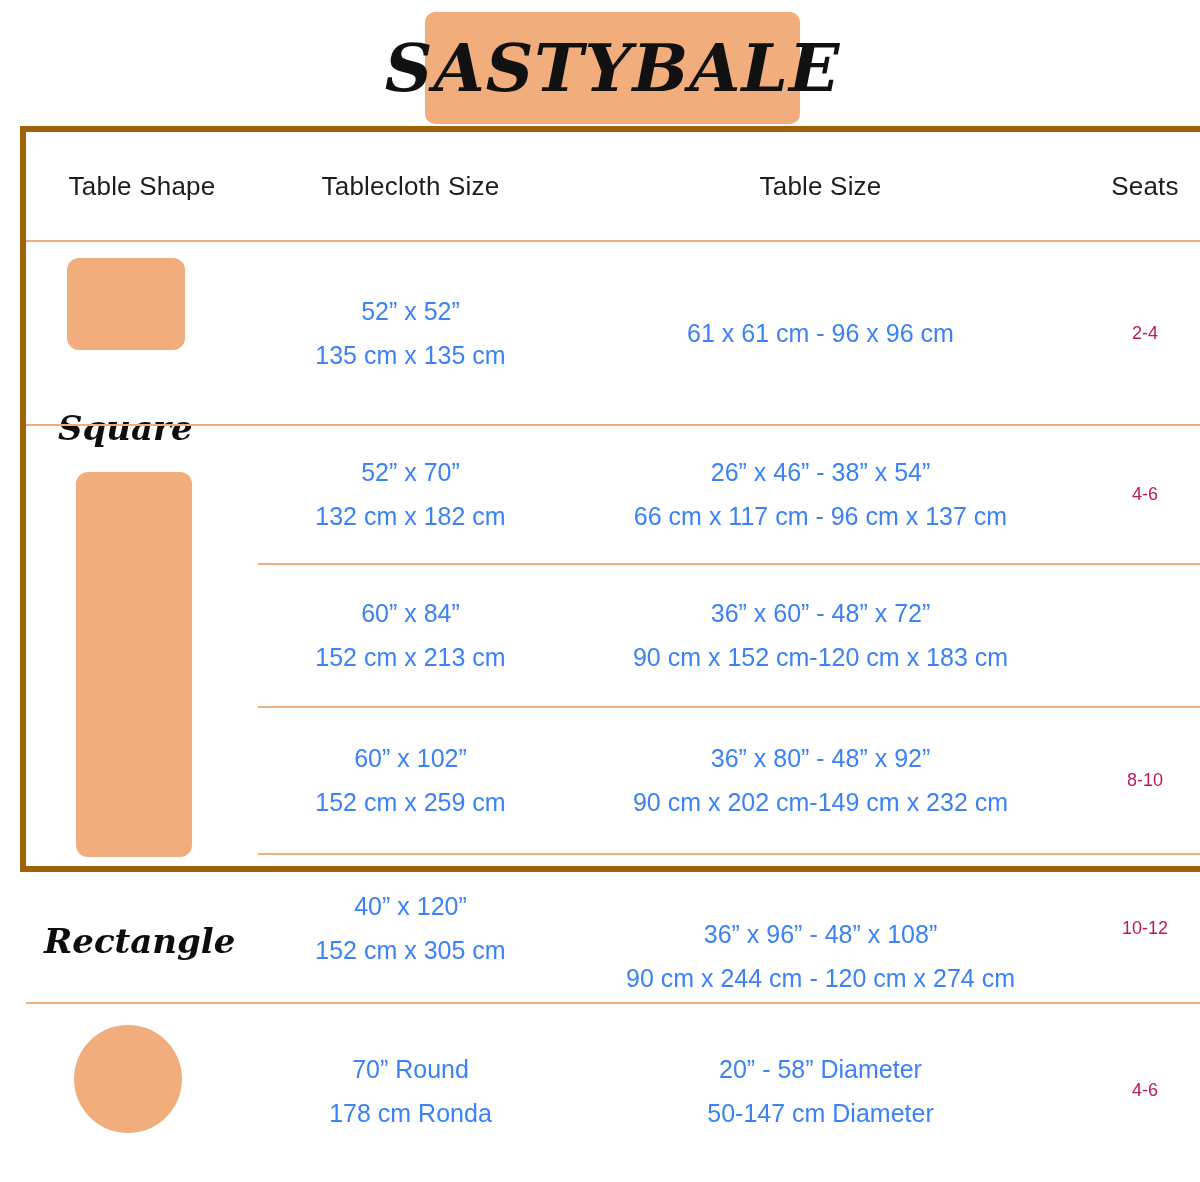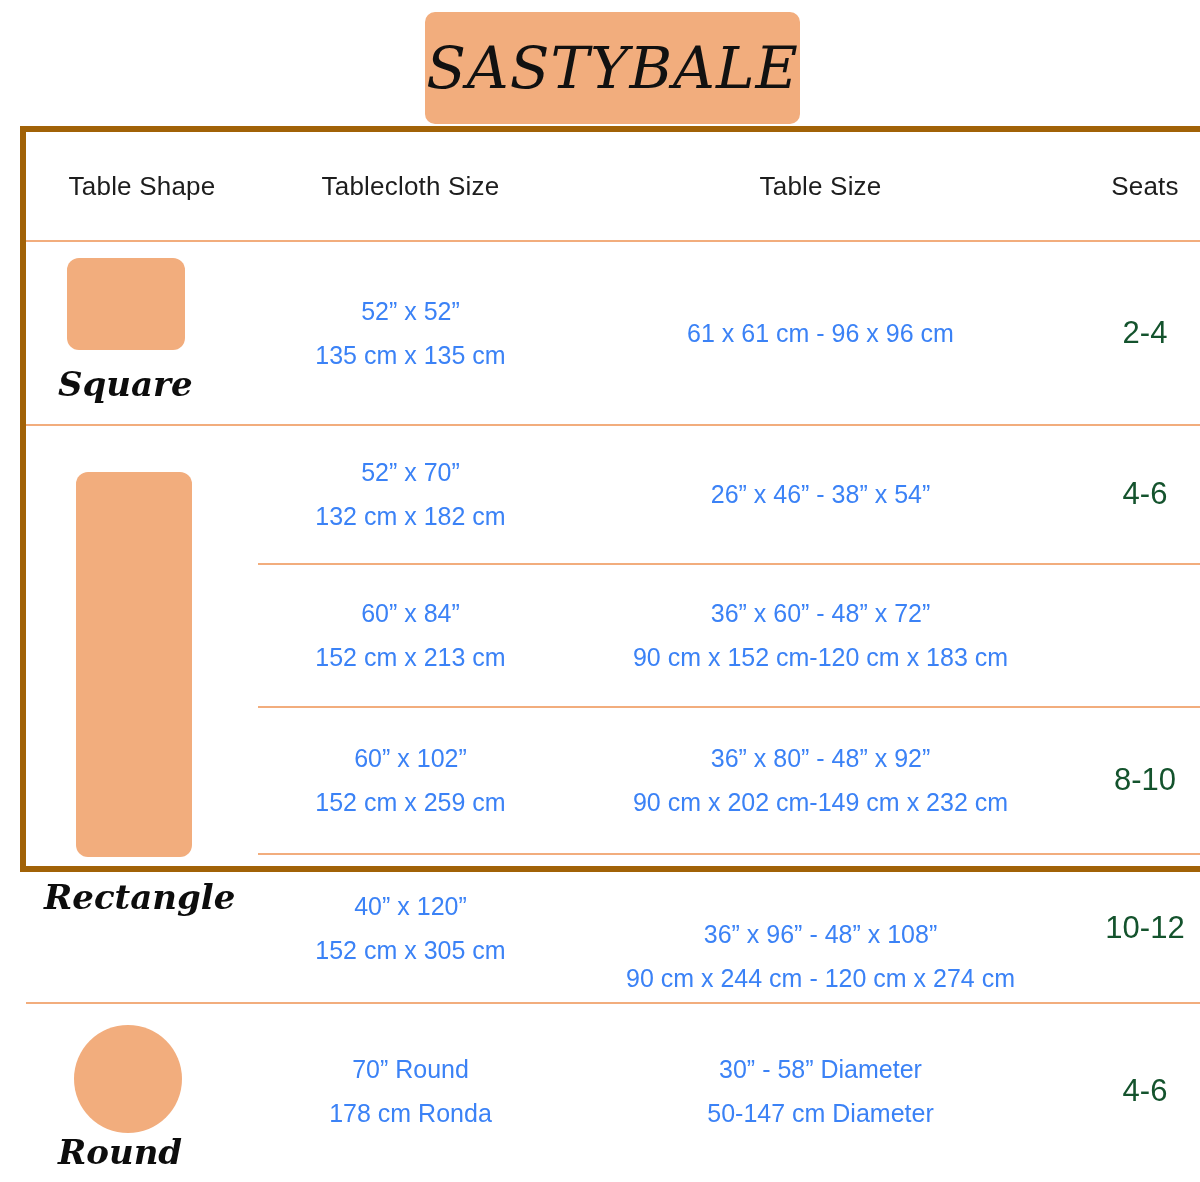--- a/index.html
+++ b/index.html
@@ -37,22 +37,22 @@
     position: absolute;
     left: 425px;
     top: 6px;
     width: 375px;
     height: 112px;
     display: flex;
     align-items: center;
     justify-content: center;
     font-family: "DejaVu Serif", serif;
     font-style: italic;
-    font-weight: normal;
-    font-size: 58px;
+    font-weight: bold;
+    font-size: 66px;
     letter-spacing: 1px;
     color: #111111;
     white-space: nowrap;
   }
 
   
   .table-frame {
     position: absolute;
     left: 20px;
     top: 126px;
@@ -112,22 +112,22 @@
   .sep-part { left: 232px; width: 954px; }
 
   
   .data-line {
     font-size: 25px;
     line-height: 44px;
     color: #3b82f6;
     white-space: nowrap;
   }
   .seats-val {
-    font-size: 31px;
-    color: #14532d;
+    font-size: 18px;
+    color: #be185d;
   }
   .shape-square {
     position: absolute;
     left: 41px;
     top: 126px;
     width: 118px;
     height: 92px;
     background: #f2ad7d;
     border-radius: 12px;
   }
@@ -150,20 +150,21 @@
     border-radius: 50%;
   }
   .shape-label {
     position: absolute;
     font-family: "DejaVu Serif", serif;
     font-style: italic;
     font-weight: bold;
     font-size: 34px;
     color: #0d0d0d;
     white-space: nowrap;
+    margin-top: 44px;
   }
   .label-square { left: 32px; top: 232px; }
   .label-rect   { left: 18px; top: 745px; }
   .label-round  { left: 32px; top: 1000px; }
 </style>
 </head>
 <body>
 
 <div class="brand-wrap">
   <div class="brand-badge"></div>
@@ -207,20 +208,21 @@
       <span class="seats-val">2-4</span>
     </div>
     <div class="row-sep sep-full" style="top:292px;"></div>
 
     <div class="cell col-cloth" style="top:293px;height:138px;">
       <span class="data-line">52” x 70”</span>
       <span class="data-line">132 cm x 182 cm</span>
     </div>
     <div class="cell col-table" style="top:293px;height:138px;">
       <span class="data-line">26” x 46” - 38” x 54”</span>
+      <span class="data-line">66 cm x 117 cm - 96 cm x 137 cm</span>
     </div>
     <div class="cell col-seats" style="top:293px;height:138px;">
       <span class="seats-val">4-6</span>
     </div>
     <div class="row-sep sep-part" style="top:431px;"></div>
 
     <div class="cell col-cloth" style="top:432px;height:142px;">
       <span class="data-line">60” x 84”</span>
       <span class="data-line">152 cm x 213 cm</span>
     </div>
@@ -254,21 +256,21 @@
     <div class="cell col-seats" style="top:722px;height:148px;">
       <span class="seats-val">10-12</span>
     </div>
     <div class="row-sep sep-full" style="top:870px;"></div>
 
     <div class="cell col-cloth" style="top:871px;height:175px;">
       <span class="data-line">70” Round</span>
       <span class="data-line">178 cm Ronda</span>
     </div>
     <div class="cell col-table" style="top:871px;height:175px;">
-      <span class="data-line">30” - 58” Diameter</span>
+      <span class="data-line">20” - 58” Diameter</span>
       <span class="data-line">50-147 cm Diameter</span>
     </div>
     <div class="cell col-seats" style="top:871px;height:175px;">
       <span class="seats-val">4-6</span>
     </div>
 
   </div>
 </div>
 
 </body></html>

